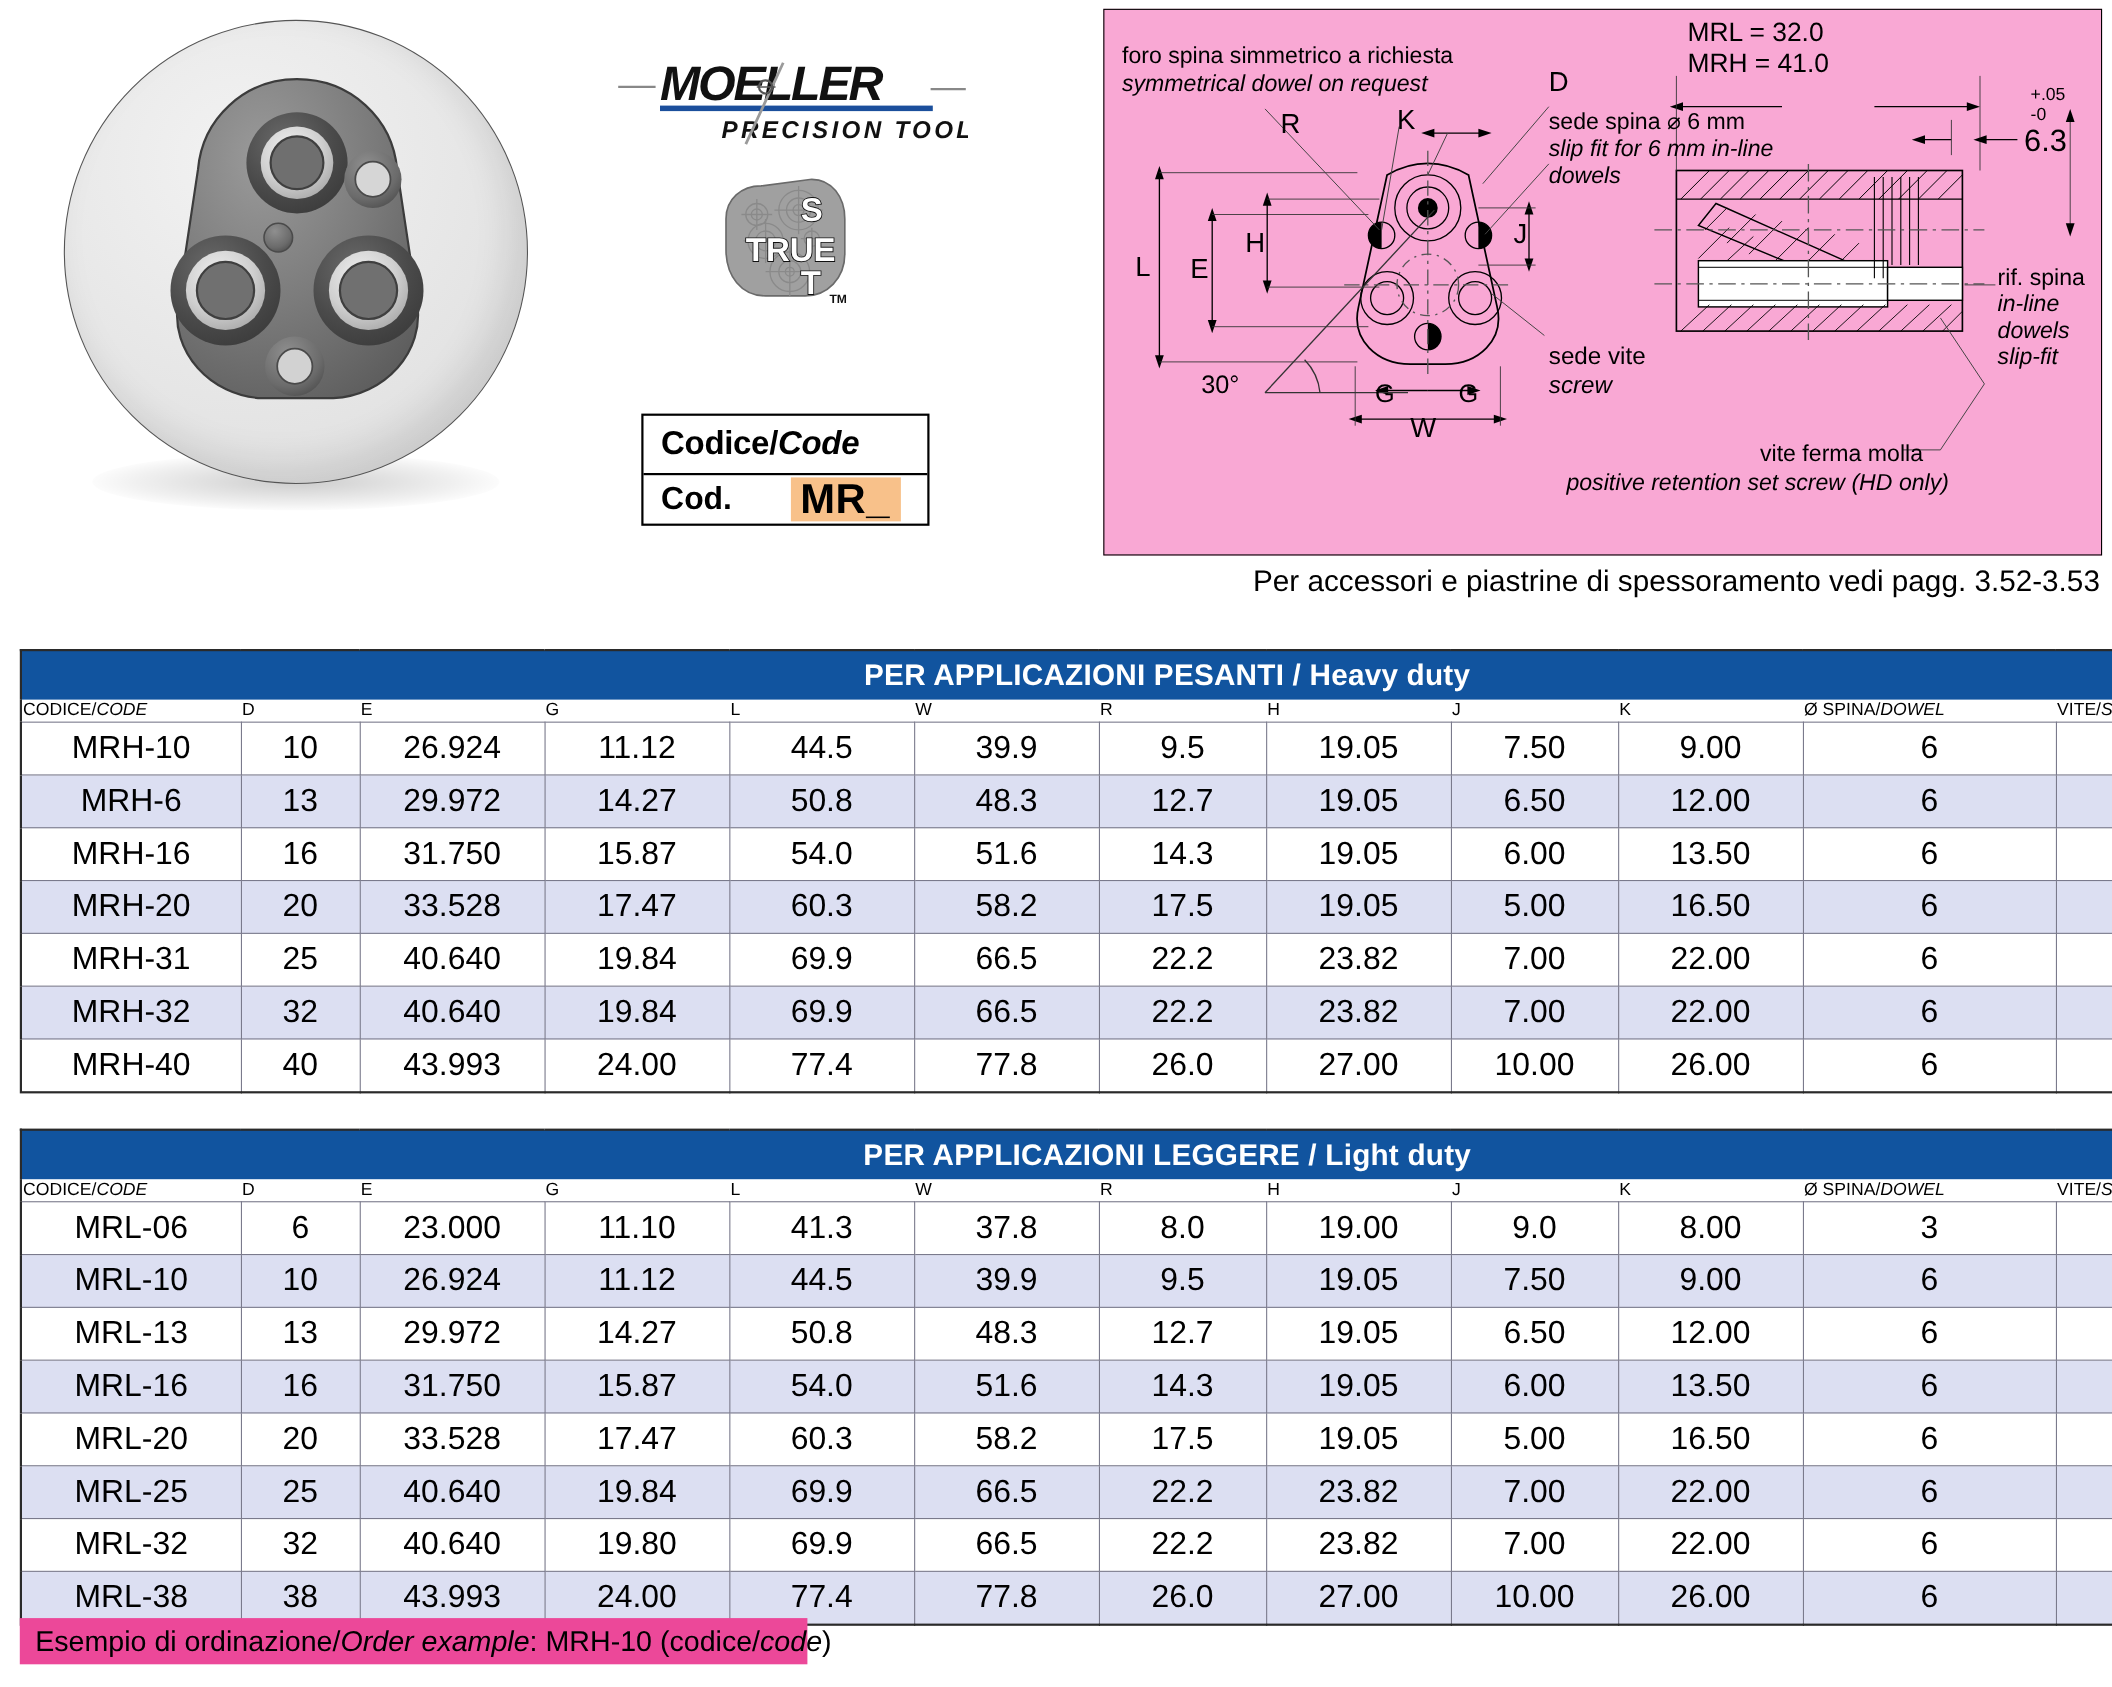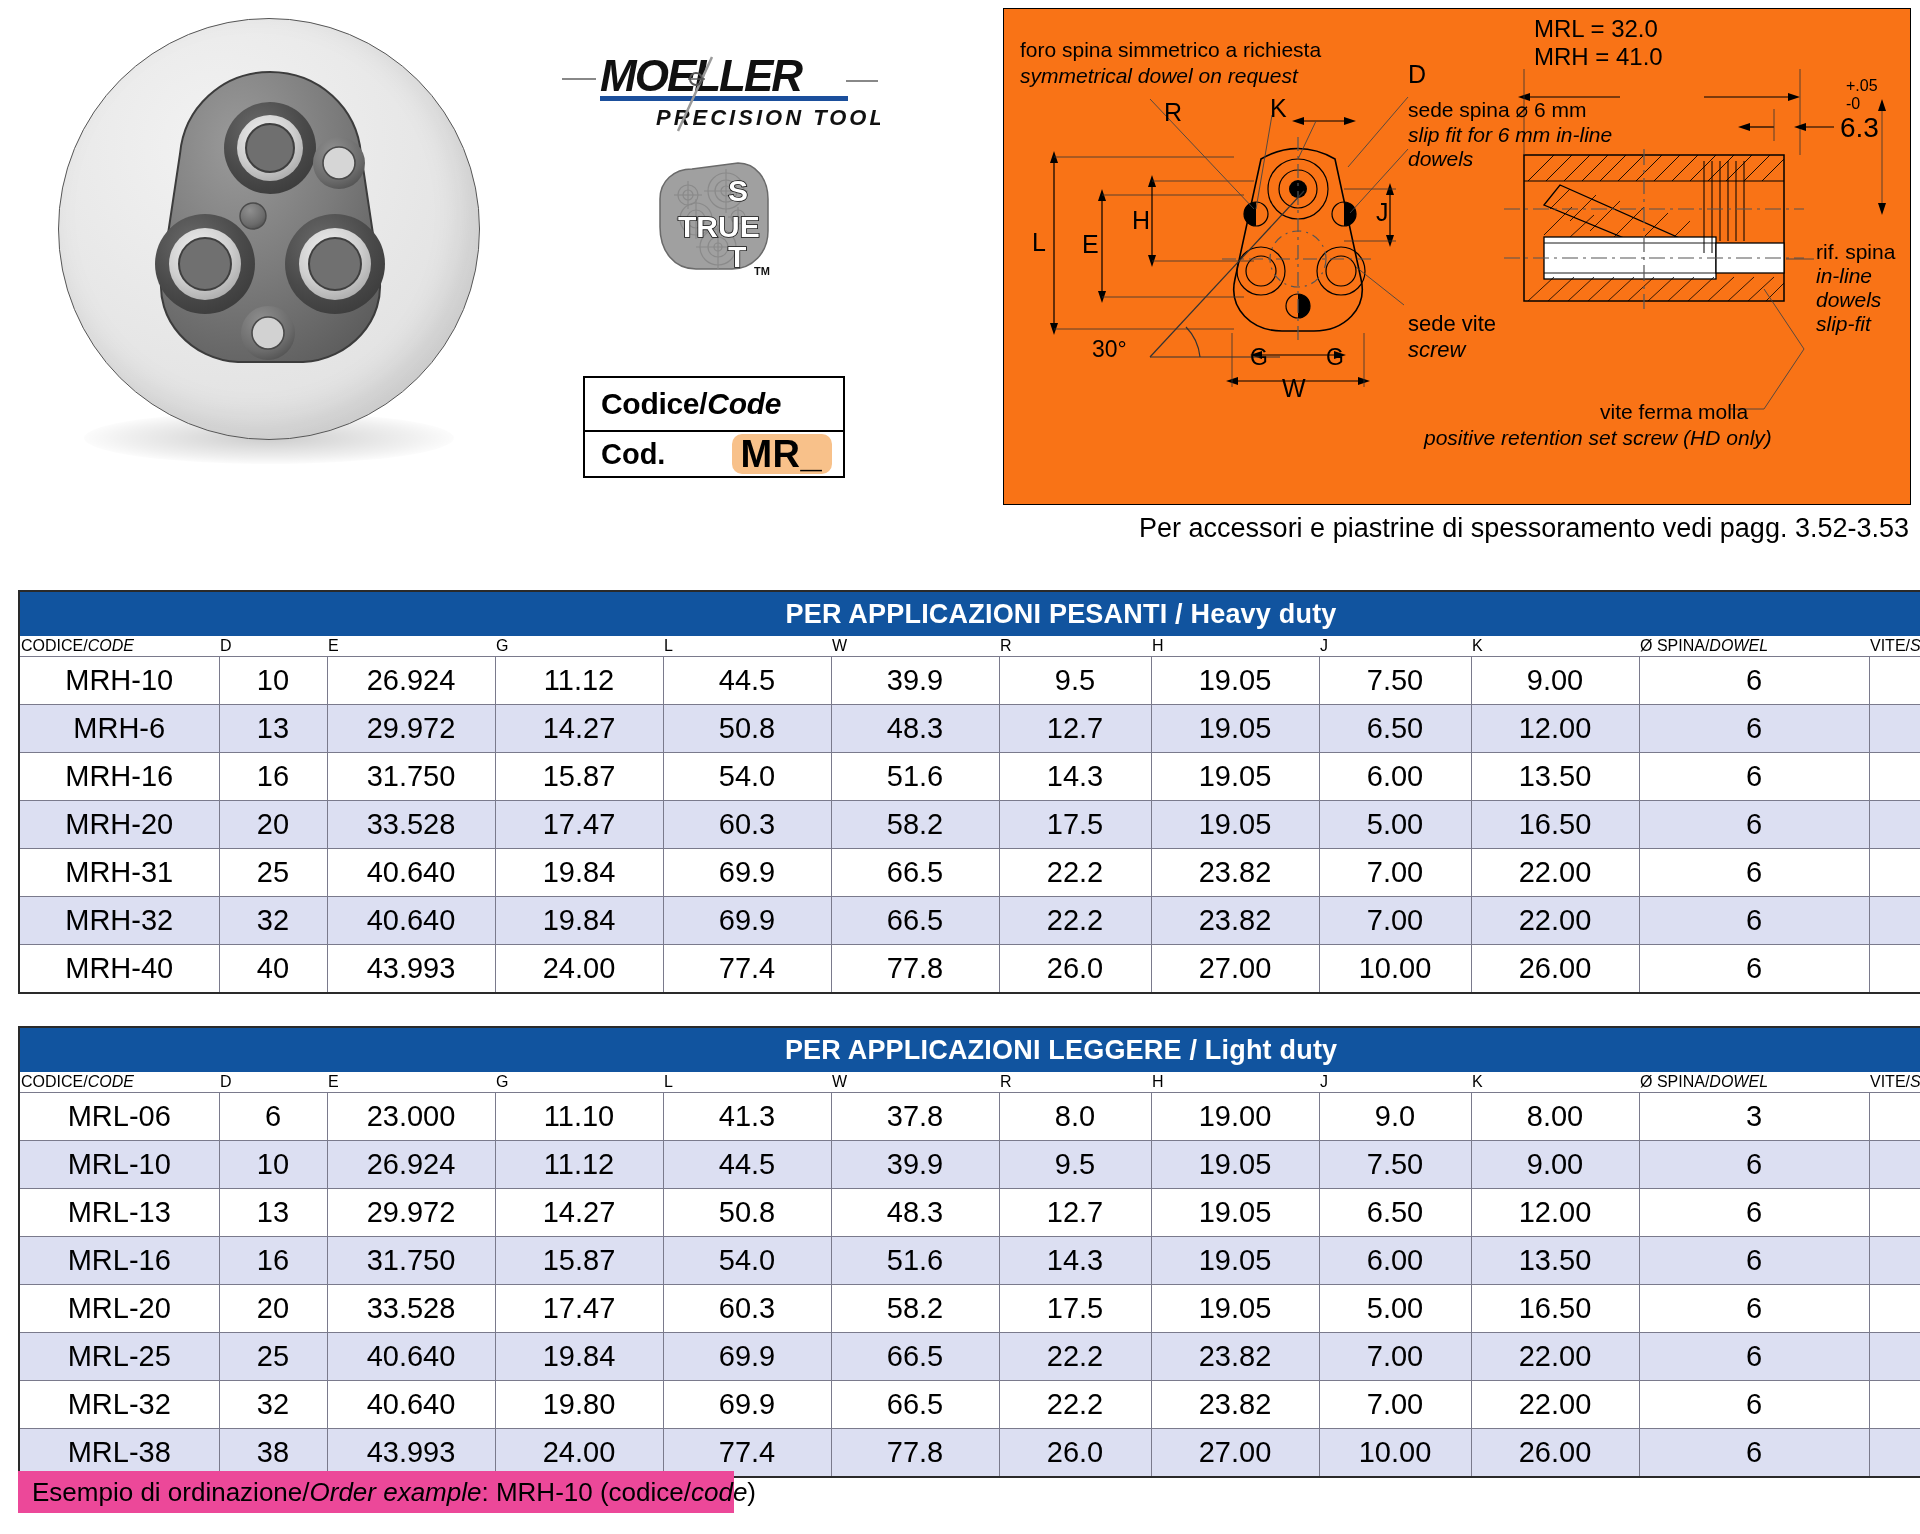--- a/index.html
+++ b/index.html
@@ -45,29 +45,28 @@
     position:absolute;left:583px;top:376px;
     width:258px;border:2px solid #000;background:#fff;
   }
   #code-box .cb-row{border-bottom:2px solid #000;height:52px;display:flex;align-items:center;padding-left:16px;}
   #code-box .cb-row:last-child{border-bottom:none;height:44px;gap:44px;}
   .cb-title{font-size:30px;font-weight:bold;letter-spacing:-.3px;white-space:nowrap;}
   .cb-title i{font-style:italic;}
   .cb-label{font-size:29px;font-weight:bold;}
   .cb-code{
     font-size:38px;font-weight:bold;background:#f8c18a;
-    padding:1px 10px 0 8px;margin-left:23px;line-height:1.05;
+    padding:1px 10px 0 8px;margin-left:10px;line-height:1.05;
     letter-spacing:.5px;
-    border-radius:10px;
   }
 
   
   #draw-panel{
     position:absolute;left:1003px;top:8px;width:906px;height:495px;
-    border:1.5px solid #000;background:#f97316;overflow:hidden;
+    border:1.5px solid #000;background:#f9a8d4;overflow:hidden;
   }
   #draw-panel svg{display:block;}
 
   
   #acc-note{position:absolute;left:1003px;top:513px;width:906px;text-align:right;}
   #acc-note .l1{font-size:27px;line-height:1.14;white-space:nowrap;}
   #acc-note .l2{font-size:27px;font-style:italic;line-height:1.14;white-space:nowrap;}
 
   
   .tbl-wrap{position:absolute;left:18px;width:1884px;}

